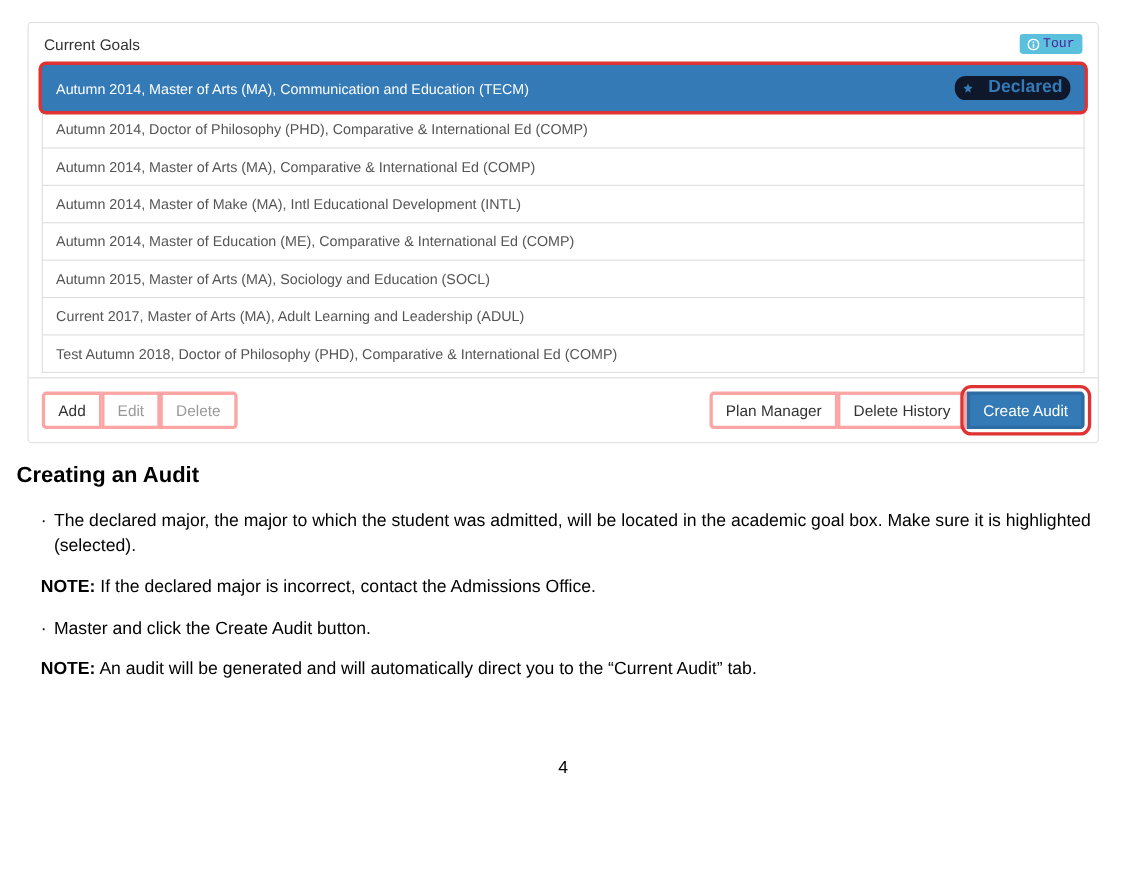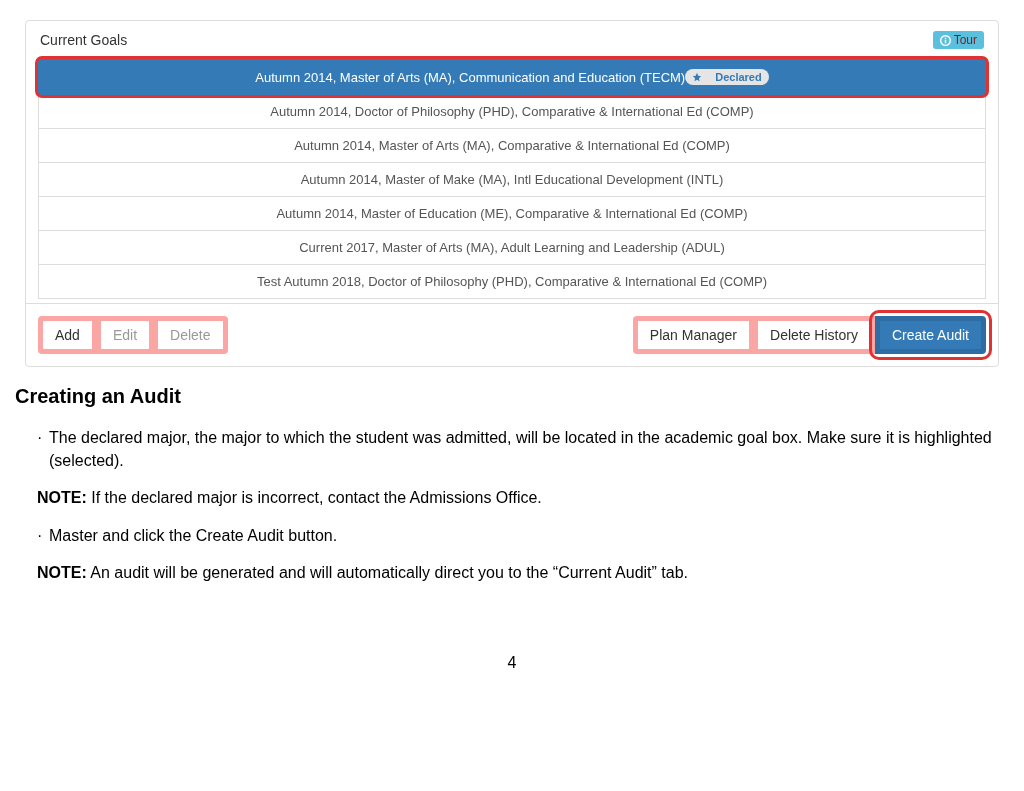--- a/index.html
+++ b/index.html
@@ -21,73 +21,74 @@
   .panel-header {
     display: flex;
     justify-content: space-between;
     align-items: center;
     padding: 10px 14px;
     color: #333;
     font-size: 14px;
   }
   .tour-btn {
     background: #5bc0de;
-    color: #7f1d1d;
+    color: #4c1d95;
     border: none;
     border-radius: 3px;
     padding: 2px 7px;
     font-size: 12px;
     display: inline-flex;
     align-items: center;
     gap: 3px;
     cursor: pointer;
+    font-family: Liberation Mono, monospace;
   }
   .tour-btn svg { width: 11px; height: 11px; fill: #fff; }
   .goal-list { padding: 0 12px 4px 12px; }
   .goal-row {
     border: 1px solid #ddd;
     border-top: none;
     padding: 9px 12px;
     font-size: 13px;
     color: #555;
     display: flex;
-    justify-content: center;
+    justify-content: space-between;
     align-items: center;
   }
   .goal-row:first-child { border-top: 1px solid #ddd; }
   .goal-row.selected {
     background: #337ab7;
     color: #fff;
     border-color: #337ab7;
     border-radius: 4px;
     position: relative;
     box-shadow: 0 0 0 3px #e03232;
   }
   .declared-badge {
-    background: #e5e5e5;
+    background: #0f172a;
     color: #337ab7;
-    font-size: 11px;
+    font-size: 16px;
     font-weight: bold;
     padding: 2px 7px;
     border-radius: 10px;
     display: inline-flex;
     align-items: center;
     gap: 13px;
   }
   .declared-badge svg { width: 10px; height: 10px; fill: #337ab7; }
   .panel-footer {
     border-top: 1px solid #ddd;
     padding: 12px 12px;
     display: flex;
     justify-content: space-between;
     align-items: center;
   }
   .btn-group { display: flex; }
   .btn {
-    border: 5px solid #fca5a5;
+    border: 3px solid #fca5a5;
     background: #fff;
     color: #333;
     padding: 6px 12px;
     font-size: 14px;
     cursor: pointer;
     border-radius: 4px;
     margin-left: -1px;
   }
   .btn-group .btn:first-child { border-radius: 4px 0 0 4px; margin-left: 0;}
   .btn-group .btn:last-child { border-radius: 0 4px 4px 0; }
@@ -168,20 +169,23 @@
         <span>Autumn 2014, Doctor of Philosophy (PHD), Comparative &amp; International Ed (COMP)</span>
       </div>
       <div class="goal-row">
         <span>Autumn 2014, Master of Arts (MA), Comparative &amp; International Ed (COMP)</span>
       </div>
       <div class="goal-row">
         <span>Autumn 2014, Master of Make (MA), Intl Educational Development (INTL)</span>
       </div>
       <div class="goal-row">
         <span>Autumn 2014, Master of Education (ME), Comparative &amp; International Ed (COMP)</span>
+      </div>
+      <div class="goal-row">
+        <span>Autumn 2015, Master of Arts (MA), Sociology and Education (SOCL)</span>
       </div>
       <div class="goal-row">
         <span>Current 2017, Master of Arts (MA), Adult Learning and Leadership (ADUL)</span>
       </div>
       <div class="goal-row">
         <span>Test Autumn 2018, Doctor of Philosophy (PHD), Comparative &amp; International Ed (COMP)</span>
       </div>
     </div>
 
   <div class="panel-footer">

